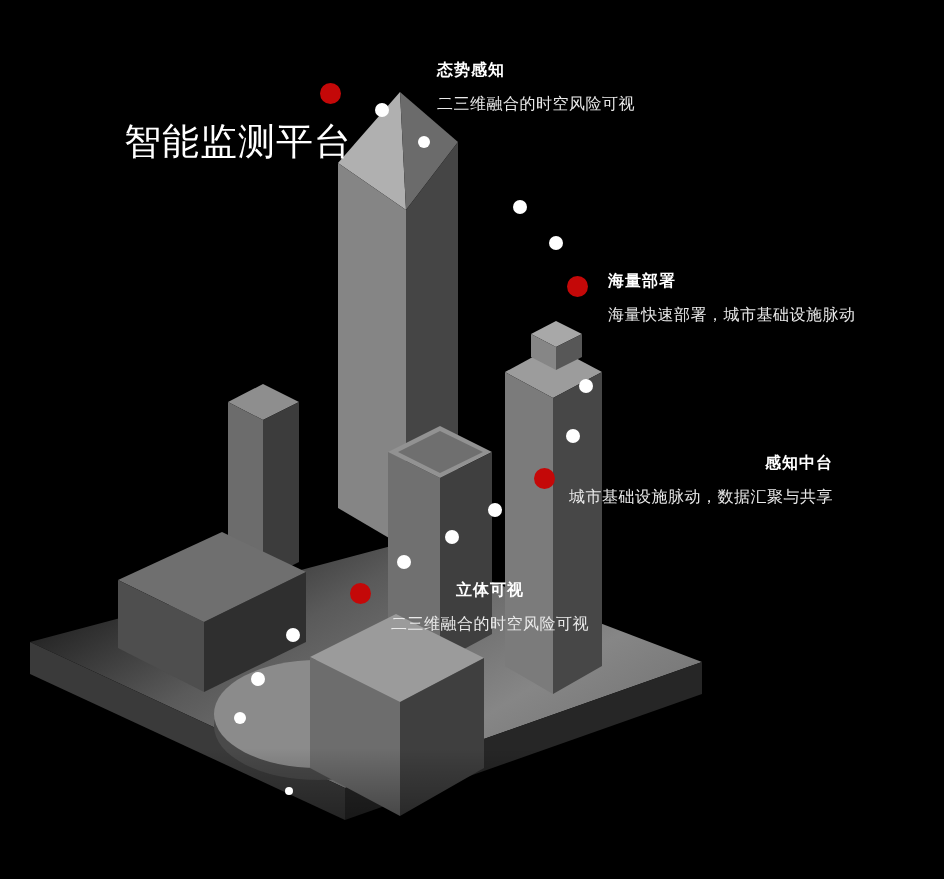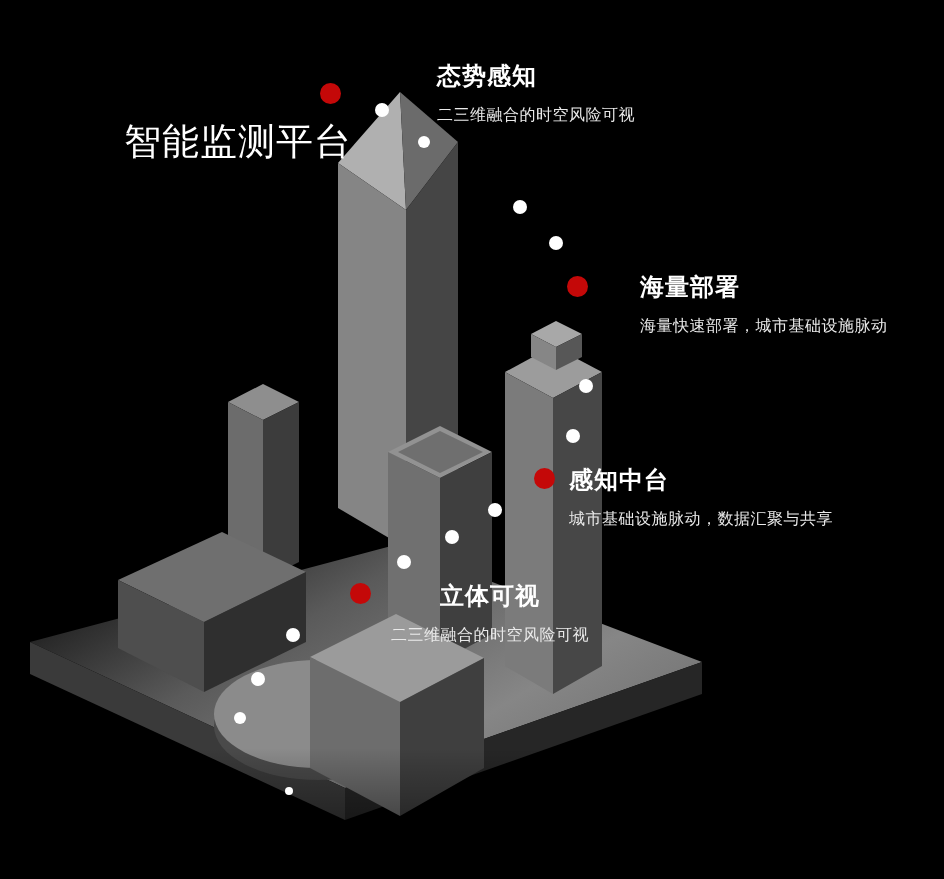--- a/index.html
+++ b/index.html
@@ -21,28 +21,28 @@
     position:absolute; width:21px; height:21px; border-radius:50%;
     background:var(--accent,#c40808);
   }
   .m1 { left:320px; top:83px; }
   .m2 { left:567px; top:276px; }
   .m3 { left:534px; top:468px; }
   .m4 { left:350px; top:583px; }
 
   .callout { position:absolute; white-space:nowrap; }
   .callout .label {
-    font-size:24px; font-weight:bold; color:#ffffff; letter-spacing:1px;
+    font-size:16px; font-weight:bold; color:#ffffff; letter-spacing:1px;
   }
   .callout .desc {
     margin-top:13px; font-size:16px; color:#eaeaea; letter-spacing:0.5px;
   }
   .c1 { left:437px; top:60px; }
-  .c2 { left:608px; top:271px;margin-left:32px; }
-  .c3 { left:569px; top:464px; }
+  .c2 { left:608px; top:271px; }
+  .c3 { left:569px; top:453px;text-align:right; }
   .c4 { left:391px; top:580px;text-align:center; }
 
   #trail-dots circle { fill:var(--dot,#ffffff); }
 </style>
 </head>
 <body style="background: rgb(0, 0, 0);">
 
 <div class="stage">
 
   <svg class="model" width="944" height="879" viewBox="0 0 944 879">

